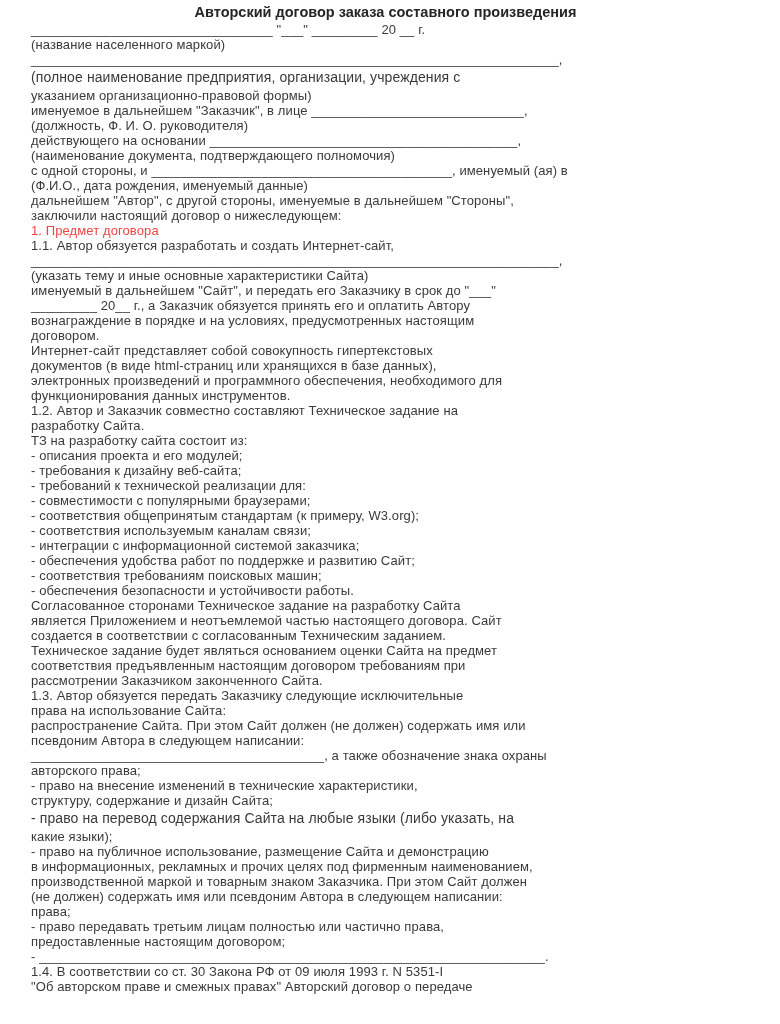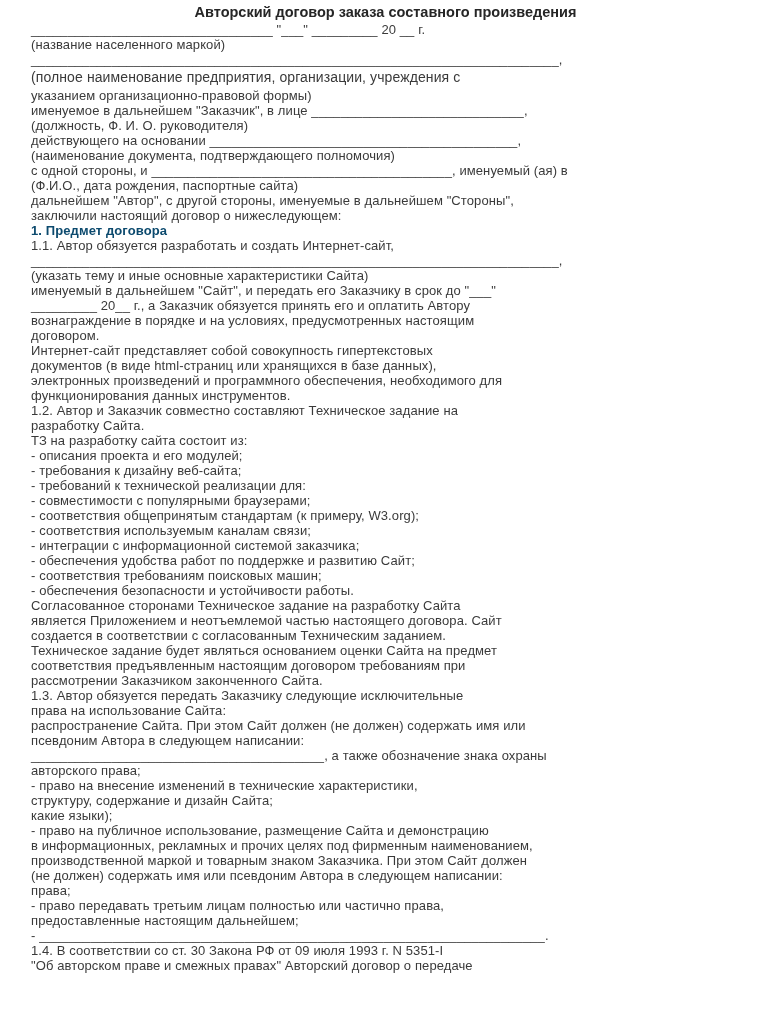--- a/index.html
+++ b/index.html
@@ -29,22 +29,22 @@
     font-size: 14.5px;
     line-height: 19px;
     color: #262626;
     white-space: pre;
   }
   .line {
     white-space: pre;
     letter-spacing: 0.1px;
   }
   .line.bold {
-    font-weight: bold;
-    color: #0c4a6e;
+    font-weight: normal;
+    color: #ef4444;
   }
   .line.large {
     font-size: 14px;
     line-height: 21px;
   }
 </style>
 </head>
 <body>
 
 <div class="page">
@@ -53,21 +53,21 @@
       <div class="line normal">_________________________________ "___" _________ 20 __ г.</div>
       <div class="line normal">(название населенного маркой)</div>
       <div class="line normal">________________________________________________________________________,</div>
       <div class="line large">(полное наименование предприятия, организации, учреждения с</div>
       <div class="line normal">указанием организационно-правовой формы)</div>
       <div class="line normal">именуемое в дальнейшем "Заказчик", в лице _____________________________,</div>
       <div class="line normal">(должность, Ф. И. О. руководителя)</div>
       <div class="line normal">действующего на основании __________________________________________,</div>
       <div class="line normal">(наименование документа, подтверждающего полномочия)</div>
       <div class="line normal">с одной стороны, и _________________________________________, именуемый (ая) в</div>
-      <div class="line normal">(Ф.И.О., дата рождения, паспортные сайта)</div>
+      <div class="line normal">(Ф.И.О., дата рождения, именуемый данные)</div>
       <div class="line normal">дальнейшем "Автор", с другой стороны, именуемые в дальнейшем "Стороны",</div>
       <div class="line normal">заключили настоящий договор о нижеследующем:</div>
       <div class="line bold">1. Предмет договора</div>
       <div class="line normal">1.1. Автор обязуется разработать и создать Интернет-сайт,</div>
       <div class="line normal">________________________________________________________________________,</div>
       <div class="line normal">(указать тему и иные основные характеристики Сайта)</div>
       <div class="line normal">именуемый в дальнейшем "Сайт", и передать его Заказчику в срок до "___"</div>
       <div class="line normal">_________ 20__ г., а Заказчик обязуется принять его и оплатить Автору</div>
       <div class="line normal">вознаграждение в порядке и на условиях, предусмотренных настоящим</div>
       <div class="line normal">договором.</div>
@@ -95,25 +95,26 @@
       <div class="line normal">соответствия предъявленным настоящим договором требованиям при</div>
       <div class="line normal">рассмотрении Заказчиком законченного Сайта.</div>
       <div class="line normal">1.3. Автор обязуется передать Заказчику следующие исключительные</div>
       <div class="line normal">права на использование Сайта:</div>
       <div class="line normal">распространение Сайта. При этом Сайт должен (не должен) содержать имя или</div>
       <div class="line normal">псевдоним Автора в следующем написании:</div>
       <div class="line normal">________________________________________, а также обозначение знака охраны</div>
       <div class="line normal">авторского права;</div>
       <div class="line normal">- право на внесение изменений в технические характеристики,</div>
       <div class="line normal">структуру, содержание и дизайн Сайта;</div>
+      <div class="line large">- право на перевод содержания Сайта на любые языки (либо указать, на</div>
       <div class="line normal">какие языки);</div>
       <div class="line normal">- право на публичное использование, размещение Сайта и демонстрацию</div>
       <div class="line normal">в информационных, рекламных и прочих целях под фирменным наименованием,</div>
       <div class="line normal">производственной маркой и товарным знаком Заказчика. При этом Сайт должен</div>
       <div class="line normal">(не должен) содержать имя или псевдоним Автора в следующем написании:</div>
       <div class="line normal">права;</div>
       <div class="line normal">- право передавать третьим лицам полностью или частично права,</div>
-      <div class="line normal">предоставленные настоящим дальнейшем;</div>
+      <div class="line normal">предоставленные настоящим договором;</div>
       <div class="line normal">- _____________________________________________________________________.</div>
       <div class="line normal">1.4. В соответствии со ст. 30 Закона РФ от 09 июля 1993 г. N 5351-I</div>
       <div class="line normal">"Об авторском праве и смежных правах" Авторский договор о передаче</div>
     </div>
 </div>
 
 </body></html>

